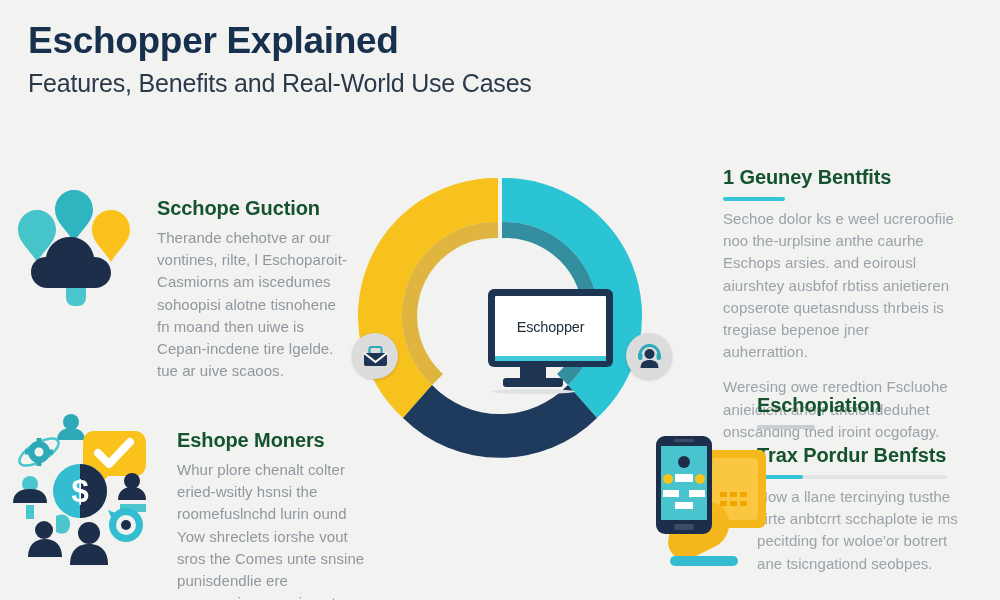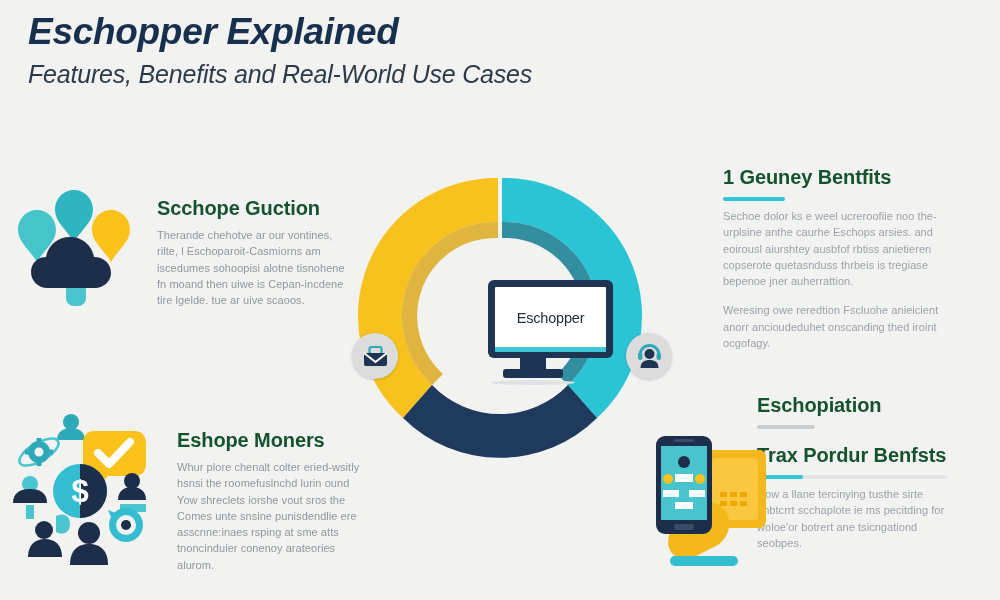--- a/index.html
+++ b/index.html
@@ -8,39 +8,39 @@
     background:#ffffff;
     font-family:"Liberation Sans", sans-serif;
     overflow:hidden;
   }
   #poster {
     position:relative;
     width:1000px; height:600px;
     background:#f2f2f0;
   }
   
-  .header { position:absolute; left:28px; top:11px; width:700px;font-style:italic; }
+  .header { position:absolute; left:28px; top:20px; width:700px; }
   .title {
     font-size:37px; font-weight:bold; color:#17304d;
     letter-spacing:-0.3px; line-height:1.12;
   }
   .subtitle {
     margin-top:8px;
     font-size:25px; font-weight:normal; color:#2b3a4b;
     letter-spacing:-0.2px; line-height:1.15;
   }
   
   .block { position:absolute; }
   .bhead {
     font-size:20px; font-weight:bold; color:#14532d;
     letter-spacing:-0.1px; line-height:1.2;
   }
   .bbody {
     margin-top:7px;
-    font-size:11px; color:#9aa3ab; line-height:1.48;
+    font-size:15px; color:#9aa3ab; line-height:1.48;
     letter-spacing:0.05px;
   }
   .bbody.second { margin-top:13px; }
   .rule { height:4px; border-radius:2px; margin-top:8px; }
   .rule.cyan { width:62px; background:#34c6d8; }
   .rule.gray { width:58px; background:#c9cdd1; }
   .rule.track {
     width:190px; background:#e2e4e6; position:relative;
   }
   .rule.track::before {
@@ -65,21 +65,21 @@
   .badge {
     position:absolute; width:46px; height:46px; border-radius:50%;
     background:#dcdcdc; display:flex; align-items:center;
     justify-content:center;
     box-shadow:0 1px 3px rgba(0,0,0,.18);
   }
   #badge-mail { left:352px; top:333px; }
   #badge-user { left:626px; top:333px; }
   
   #monitor {
-    position:absolute; left:452px; top:280px;
+    position:absolute; left:452px; top:289px;
     width:125px; height:100px;padding-left:36px;
   }
   .mon-body {
     width:125px; height:78px; background:#1d3553;
     border-radius:6px; padding:7px 7px 6px 7px;
   }
   .mon-screen {
     width:100%; height:100%; background:#ffffff;
     border-radius:1px; position:relative;
     display:flex; align-items:center; justify-content:center;

